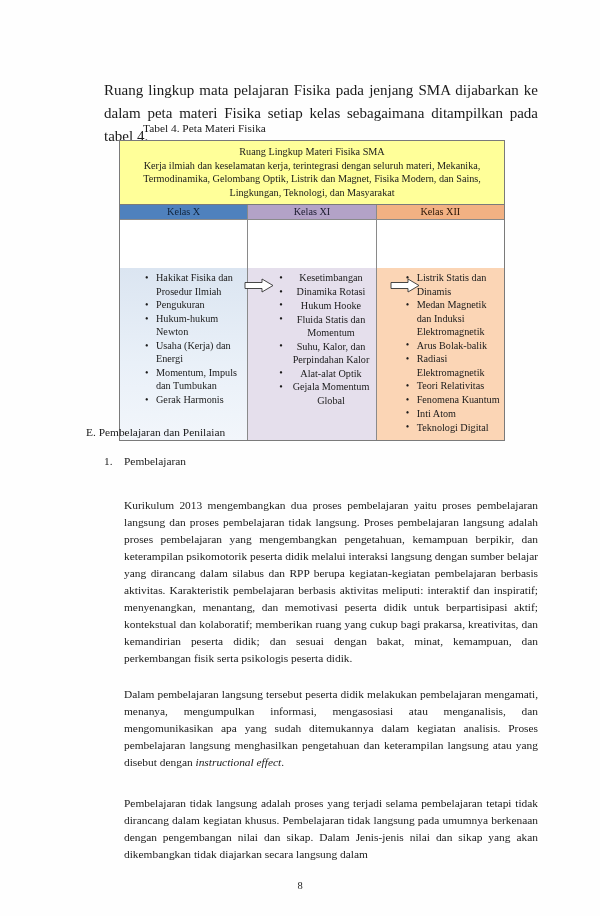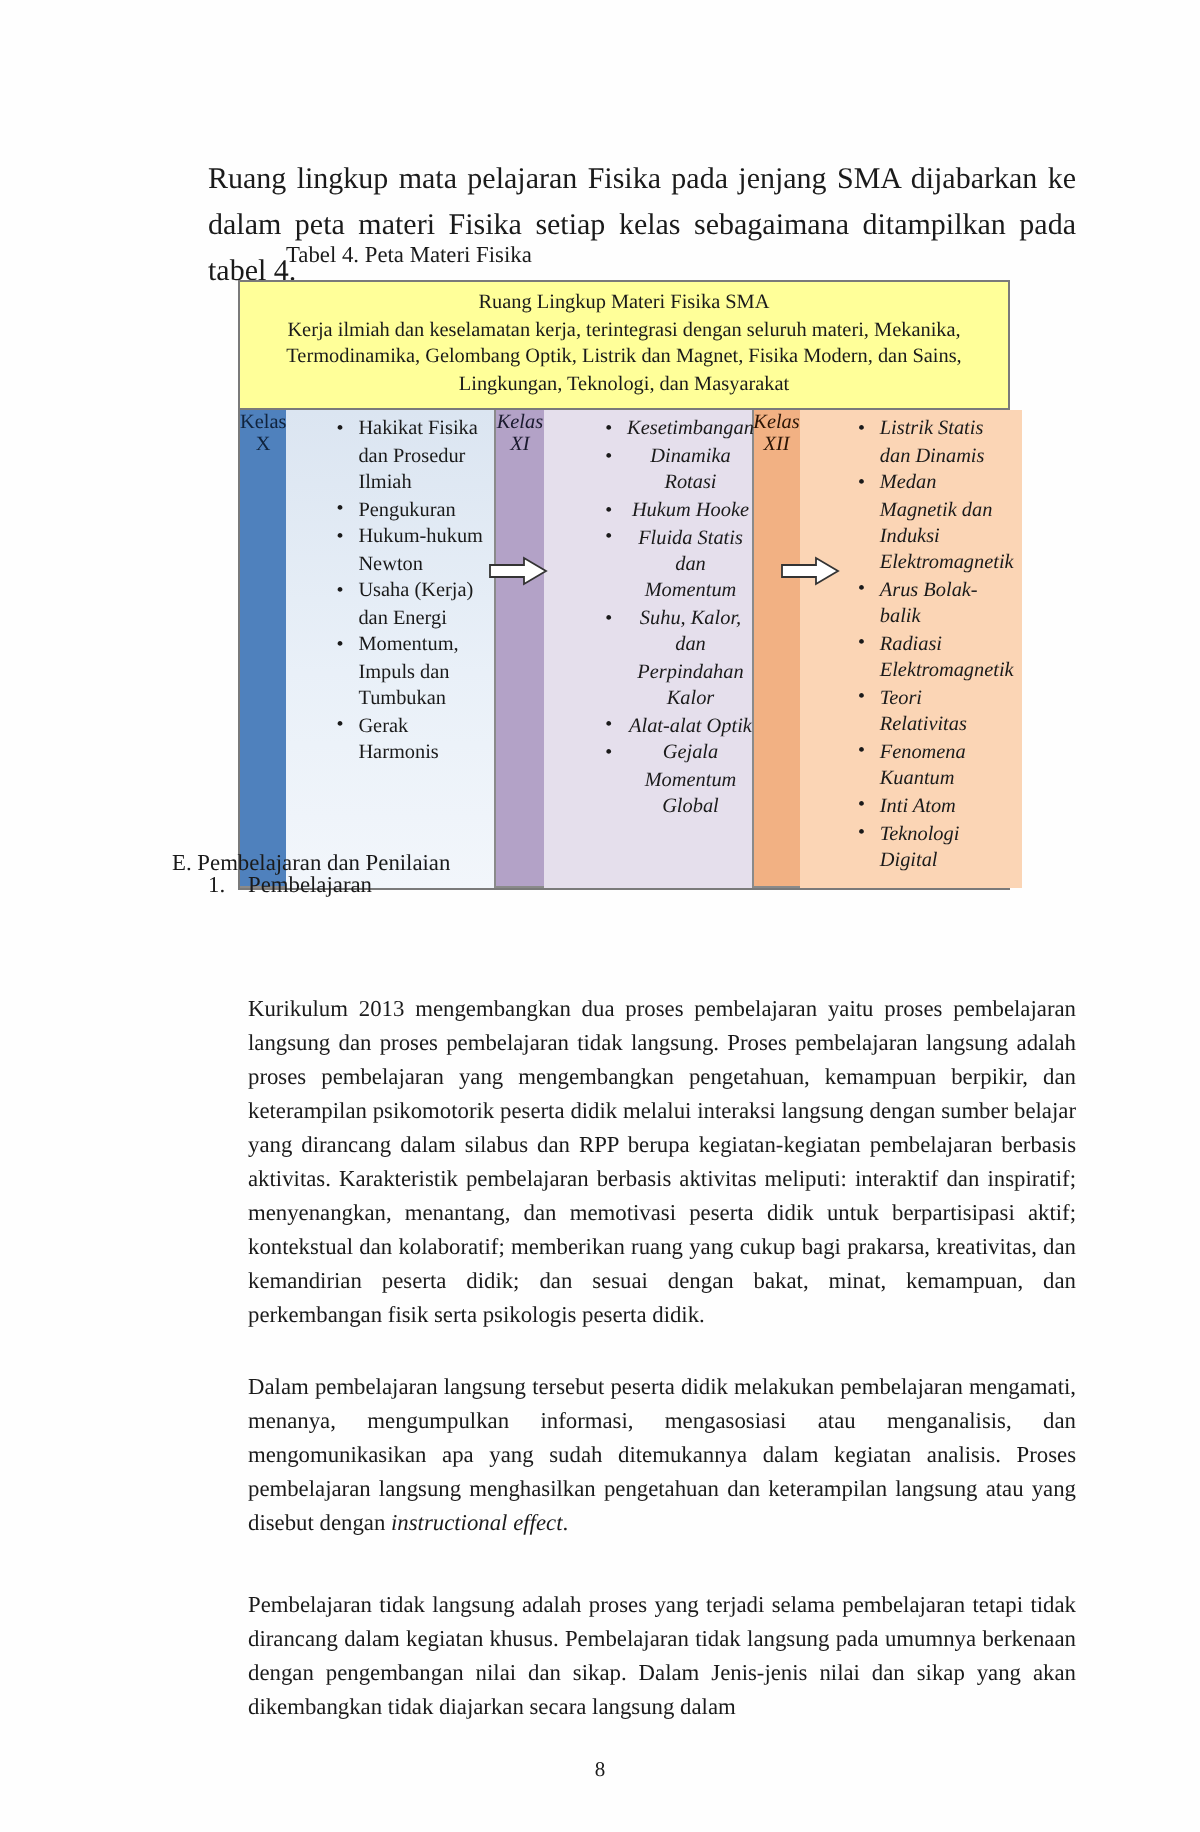--- a/index.html
+++ b/index.html
@@ -66,23 +66,24 @@
   .cols {
     display: flex;
     width: 100%;
     box-sizing: border-box;
   }
   .col {
     flex: 1 1 0;
     min-width: 0;
     box-sizing: border-box;
     display: flex;
-    flex-direction: row;
-  }
-  .col + .col { border-left: 1.2px solid #8a8a8a; font-style: italic; }
+    flex-direction: column;
+    gap: 48px;
+  }
+  .col + .col { border-left: 1.2px solid #8a8a8a; }
 
   .col-head {
     text-align: center;
     font-size: 10.2px;
     padding: 1px 0 2px 0;
     border-bottom: 1.2px solid #8a8a8a;
   }
   .col-x   .col-head { background: #4f81bd; color: #10233c; }
   .col-xi  .col-head { background: #b3a2c7; color: #1a1a2e; }
   .col-xii .col-head { background: #f2b183; color: #2a1405; }
@@ -131,21 +132,21 @@
   
   .sec-heading {
     position: absolute;
     left: 86px;
     top: 426px;
     font-size: 11.4px;
   }
   .sub-heading {
     position: absolute;
     left: 104px;
-    top: 437px;
+    top: 455px;
     font-size: 11.4px;
   }
   .sub-heading .num { display: inline-block; width: 20px; }
 
   .body-par {
     position: absolute;
     left: 124px;
     width: 414px;
     font-size: 11.4px;
     line-height: 1.49;

